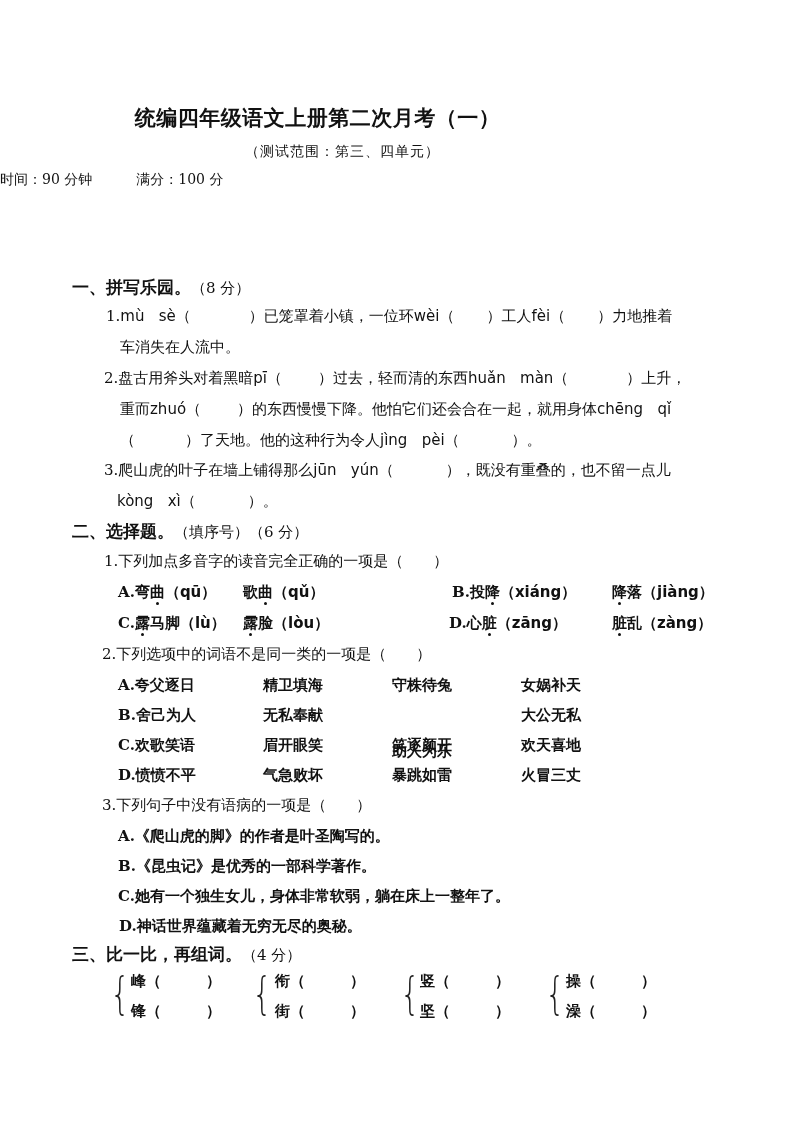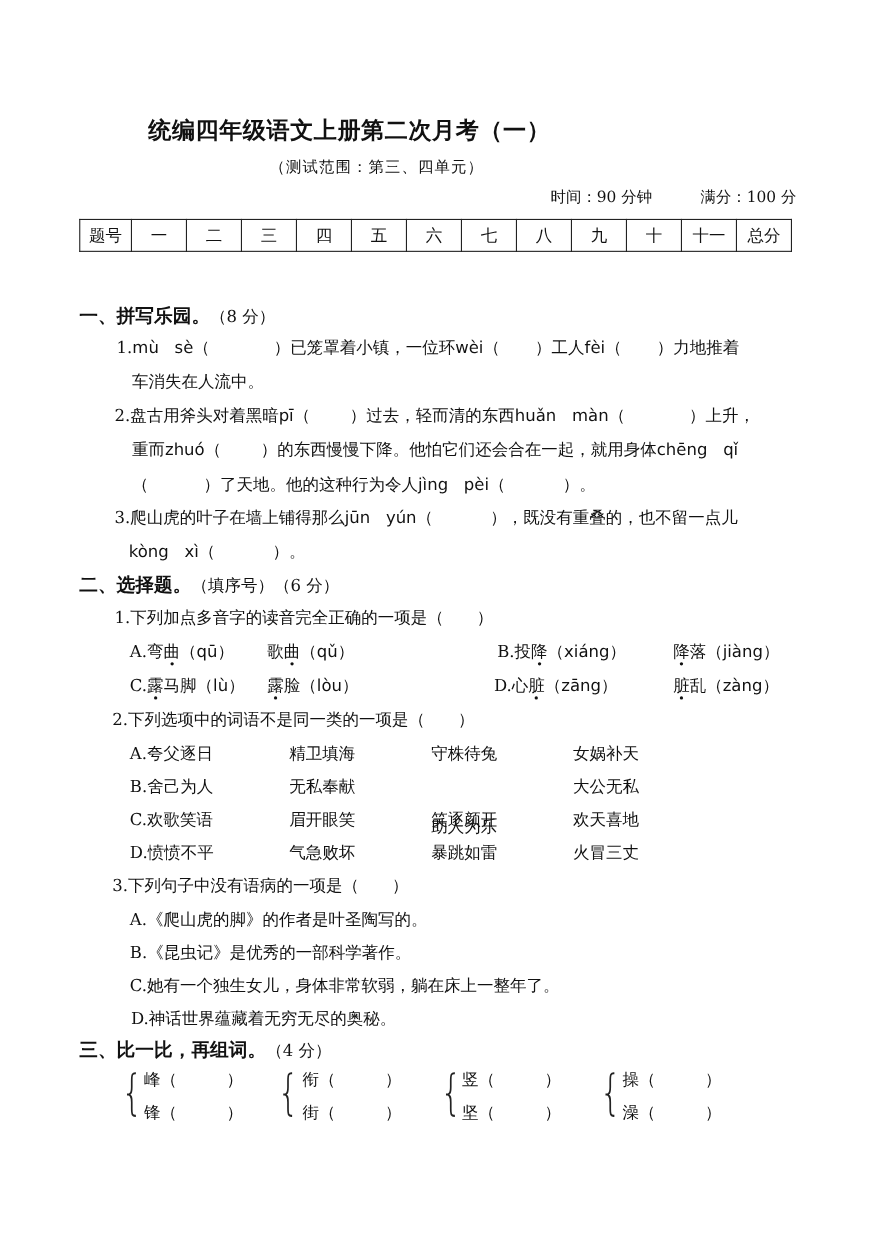--- a/index.html
+++ b/index.html
@@ -2,64 +2,49 @@
 <html><head>
 <meta charset="utf-8">
 <style>
   html, body { margin: 0; padding: 0; background: #fff; }
   body { width: 793px; height: 1122px; position: relative; overflow: hidden; color: #111;
          font-family: "DejaVu Serif", "Liberation Serif", serif; }
   .abs { position: absolute; white-space: nowrap; }
   .title { left: 0; width: 635px; top: 104px; text-align: center; font-size: 21px; font-weight: bold;
            font-family: "DejaVu Sans", "Liberation Sans", sans-serif; letter-spacing: 0.5px; }
   .subtitle { left: 0; width: 685px; top: 143px; text-align: center; font-size: 14px; letter-spacing: 1px; }
-  .meta { left: 0; width: 724px; top: 171px; text-align: right; font-size: 14px; }
+  .meta { left: 0; width: 724px; top: 171px; text-align: left; font-size: 14px; }
   .meta span.gap { display: inline-block; width: 44px; }
   table.score { position: absolute; left: 72px; top: 199px; border-collapse: collapse; }
   table.score td { border: 1.3px solid #222; height: 28px; text-align: center; font-size: 15px; padding: 0; }
   table.score td.lbl { width: 46px; }
   table.score td.c { width: 49px; }
   .sec { font-size: 17px; font-weight: bold; font-family: "DejaVu Sans", "Liberation Sans", sans-serif; }
   .sec .pts { font-weight: normal; font-family: "DejaVu Serif", "Liberation Serif", serif; font-size: 15px; }
   .line { font-size: 15px; }
   .py { font-family: "DejaVu Sans", "Liberation Sans", sans-serif; font-size: 15px; }
   .blank { display: inline-block; }
   .dot { position: relative; display: inline-block; }
   .dot::after { content: ""; position: absolute; left: 50%; bottom: -3px; width: 3px; height: 3px;
                 margin-left: -1.5px; background: #111; border-radius: 50%; }
-  .opt { font-size: 15px; }
+  .opt { font-size: 15px; font-weight: bold; }
   .brace { position: absolute; font-size: 44px; line-height: 44px; font-weight: 100; color: #222;
            font-family: "DejaVu Sans", "Liberation Sans", sans-serif; transform: scaleX(0.7); }
 </style>
 </head>
 <body>
 
 <div class="abs title">统编四年级语文上册第二次月考（一）</div>
 <div class="abs subtitle">（测试范围：第三、四单元）</div>
 <div class="abs meta">
   <span>时间：90 分钟</span><span class="gap"></span><span>满分：100 分</span>
 </div>
 
 <table class="score">
   <tbody>
-      <tr>
-    <td class="lbl">题号</td>
-    <td class="c">一</td>
-    <td class="c">二</td>
-    <td class="c">三</td>
-    <td class="c">四</td>
-    <td class="c">五</td>
-    <td class="c">六</td>
-    <td class="c">七</td>
-    <td class="c">八</td>
-    <td class="c">九</td>
-    <td class="c">十</td>
-    <td class="c">十一</td>
-    <td class="c">总分</td>
-  </tr>
 </tbody>
   </table>
 
 <div class="abs sec" style="left:72px; top:276px;">
   <span>一、拼写乐园。</span><span class="pts">（8 分）</span>
 </div>
 
 <div class="abs line" style="left:106px; top:307px;">
   <span>1.</span><span class="py" style="white-space:pre">mù   sè</span>（<span class="blank" style="width:58px"></span><span>）已笼罩着小镇，一位环</span><span class="py">wèi</span>（<span class="blank" style="width:32px"></span><span>）工人</span><span class="py">fèi</span>（<span class="blank" style="width:32px"></span><span>）力地推着</span>
 </div>

